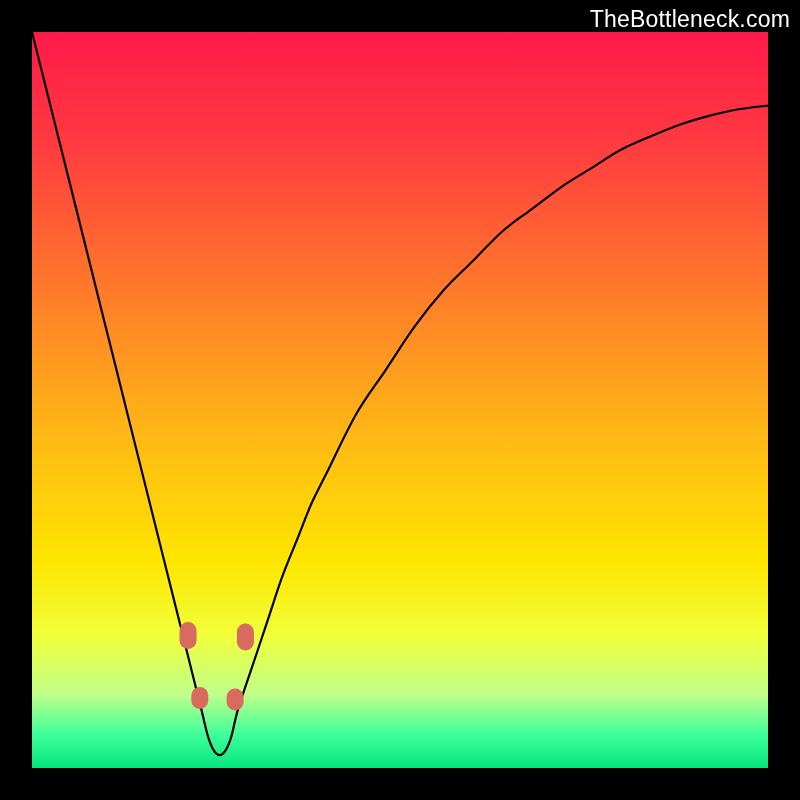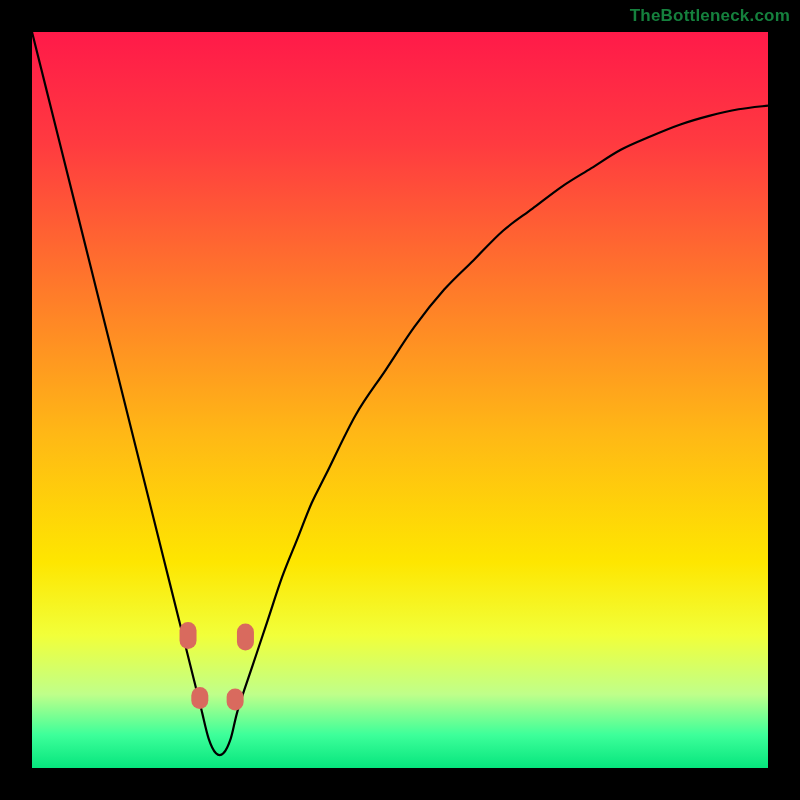--- a/index.html
+++ b/index.html
@@ -23,23 +23,23 @@
     position: absolute;
     left: 0;
     top: 0;
     width: 736px;
     height: 736px;
   }
   .watermark {
     position: absolute;
     top: 6px;
     right: 10px;
-    color: #15803d;
-    font-size: 17px;
-    font-weight: 700;
+    color: #ffffff;
+    font-size: 23px;
+    font-weight: 400;
     letter-spacing: 0.2px;
   }
 </style>
 </head>
 <body>
 
 <div class="watermark">TheBottleneck.com</div>
 
 <div class="frame">
   <svg class="plot" viewBox="0 0 736 736" preserveAspectRatio="none">

